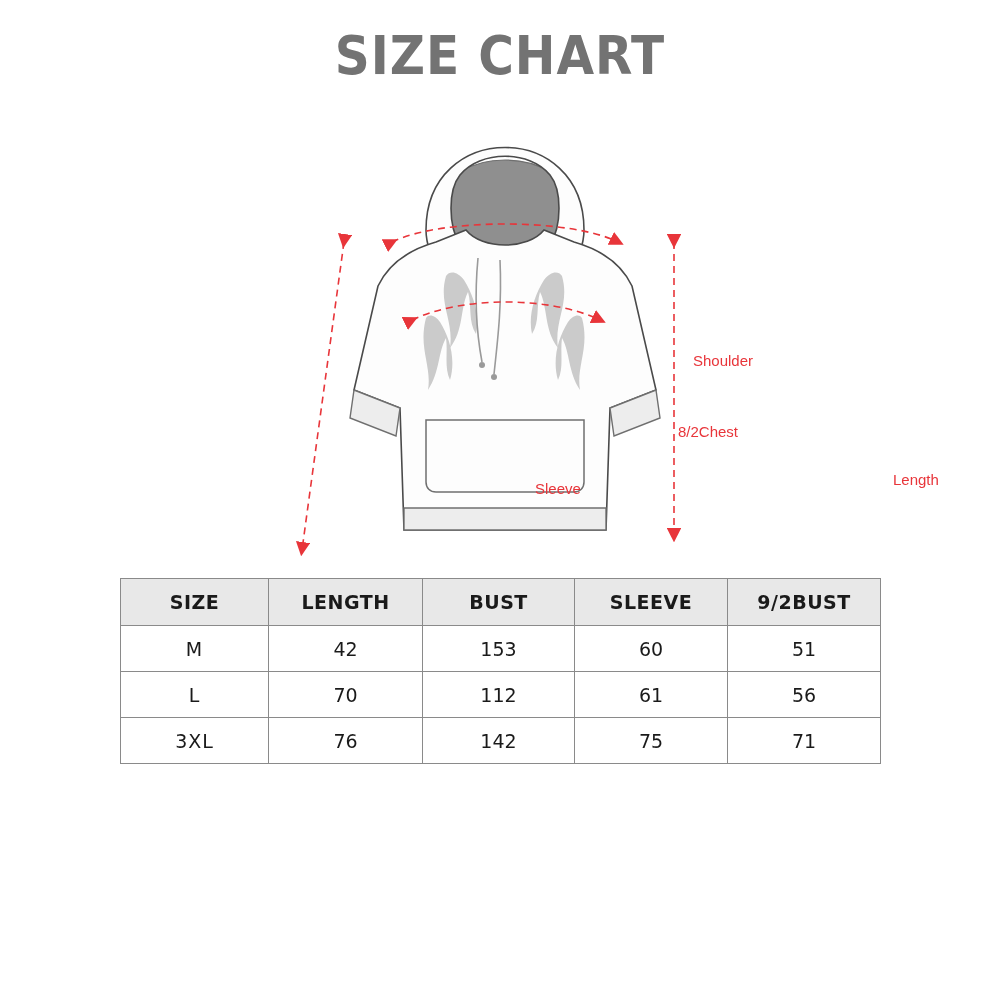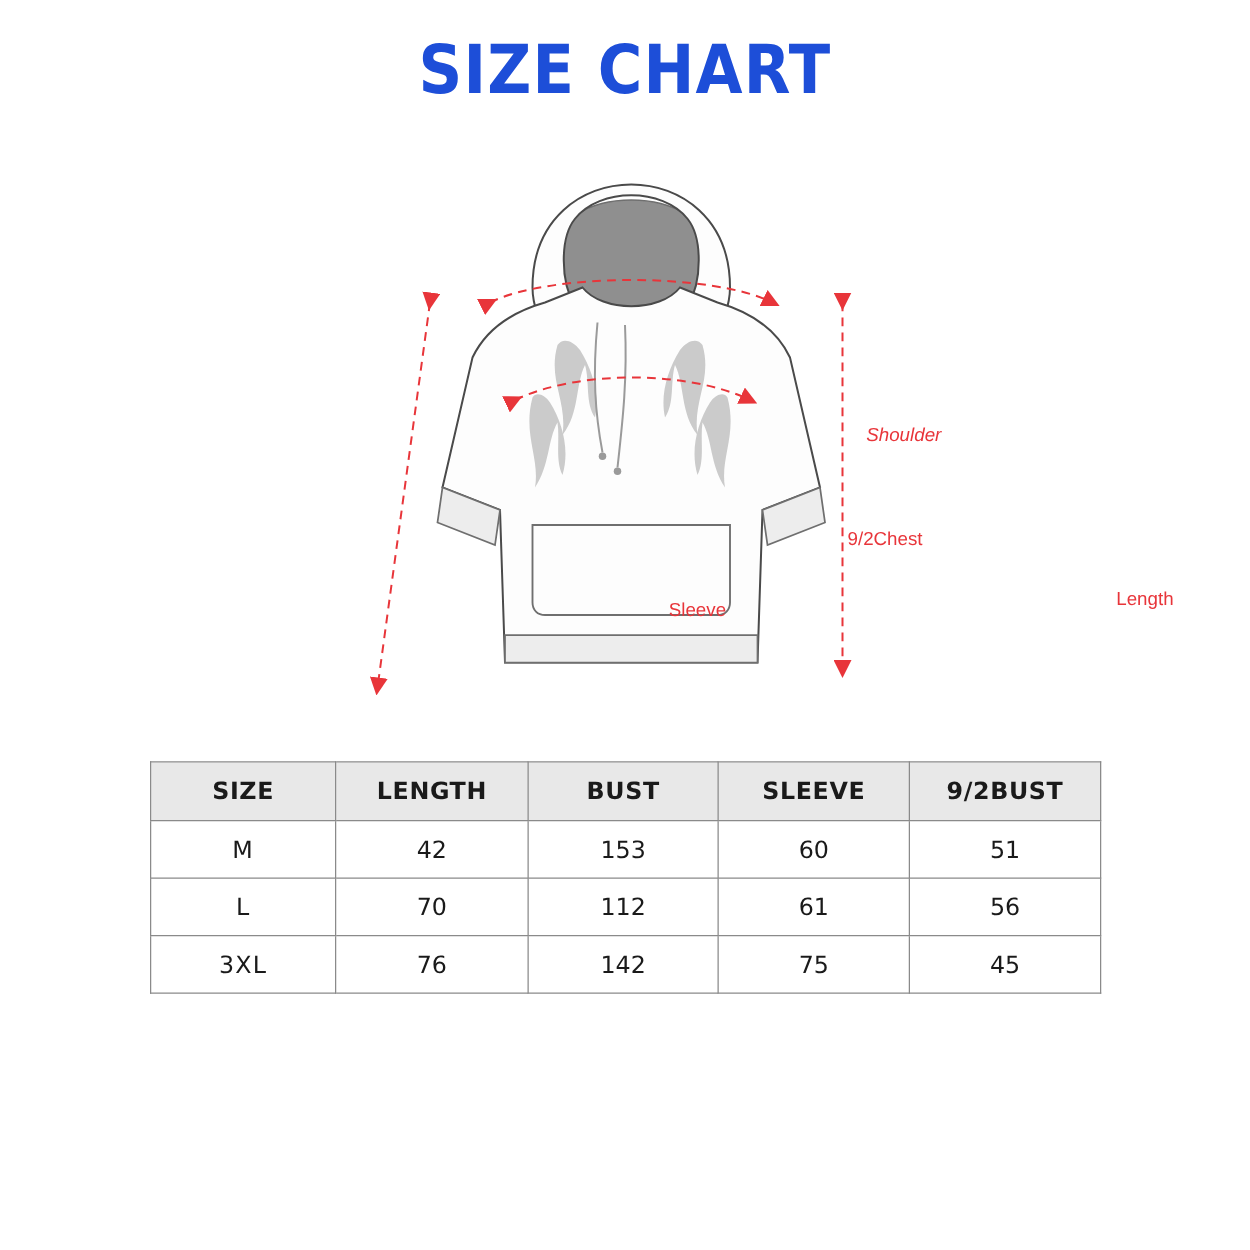--- a/index.html
+++ b/index.html
@@ -24,21 +24,21 @@
   .title {
     position: absolute;
     top: 24px;
     left: 0;
     width: 1000px;
     text-align: center;
     font-family: "DejaVu Sans", sans-serif;
     font-weight: bold;
     font-size: 54px;
     letter-spacing: 1px;
-    color: #1d4ed8;
+    color: #737373;
     font-stretch: condensed;
   }
   
   .illustration {
     position: absolute;
     top: 90px;
     left: 250px;
     width: 510px;
     height: 470px;
   }
@@ -46,34 +46,33 @@
     display: block;
   }
   
   .meas-label {
     position: absolute;
     color: #e8353a;
     font-family: "Liberation Sans", sans-serif;
     font-size: 15px;
     white-space: nowrap;
   }
-  .meas-shoulder { left: 443px; top: 250px; font-style: italic; }
+  .meas-shoulder { left: 443px; top: 262px; }
   .meas-chest    { left: 428px; top: 333px; }
   .meas-sleeve   { left: 285px; top: 390px; }
   .meas-length   { left: 643px; top: 381px; }
 
   
   table.size-table {
     position: absolute;
     left: 120px;
     top: 578px;
     width: 760px;
     border-collapse: collapse;
     table-layout: fixed;
-    margin-top: 31px;
   }
   table.size-table th,
   table.size-table td {
     border: 1px solid #8a8a8a;
     text-align: center;
     font-family: "DejaVu Sans", sans-serif;
     color: #1a1a1a;
   }
   table.size-table thead th {
     background: #e8e8e8;
@@ -148,21 +147,21 @@
       <path d="M142 152 C190 128 320 128 368 152" fill="none" stroke="#e8353a" stroke-width="1.6" stroke-dasharray="7 5" marker-start="url(#arrowRed)" marker-end="url(#arrowRed)"></path>
 
       <path d="M162 230 C212 206 300 206 350 230" fill="none" stroke="#e8353a" stroke-width="1.6" stroke-dasharray="7 5" marker-start="url(#arrowRed)" marker-end="url(#arrowRed)"></path>
 
       <path d="M94 152 L52 460" fill="none" stroke="#e8353a" stroke-width="1.6" stroke-dasharray="7 5" marker-start="url(#arrowRed)" marker-end="url(#arrowRed)"></path>
 
       <path d="M424 152 L424 446" fill="none" stroke="#e8353a" stroke-width="1.6" stroke-dasharray="7 5" marker-start="url(#arrowRed)" marker-end="url(#arrowRed)"></path>
     </svg>
 
     <span class="meas-label meas-shoulder">Shoulder</span>
-    <span class="meas-label meas-chest">9/2Chest</span>
+    <span class="meas-label meas-chest">8/2Chest</span>
     <span class="meas-label meas-sleeve">Sleeve</span>
     <span class="meas-label meas-length">Length</span>
   </div>
 
   <table class="size-table">
     <colgroup>
       <col class="c0">
         <col class="c1">
         <col class="c2">
         <col class="c3">
@@ -190,18 +189,18 @@
         <td>70</td>
         <td>112</td>
         <td>61</td>
         <td>56</td>
       </tr>
       <tr>
         <td class="size-cell">3XL</td>
         <td>76</td>
         <td>142</td>
         <td>75</td>
-        <td>45</td>
+        <td>71</td>
       </tr>
     </tbody>
   </table>
 
 </div>
 
 </body></html>

